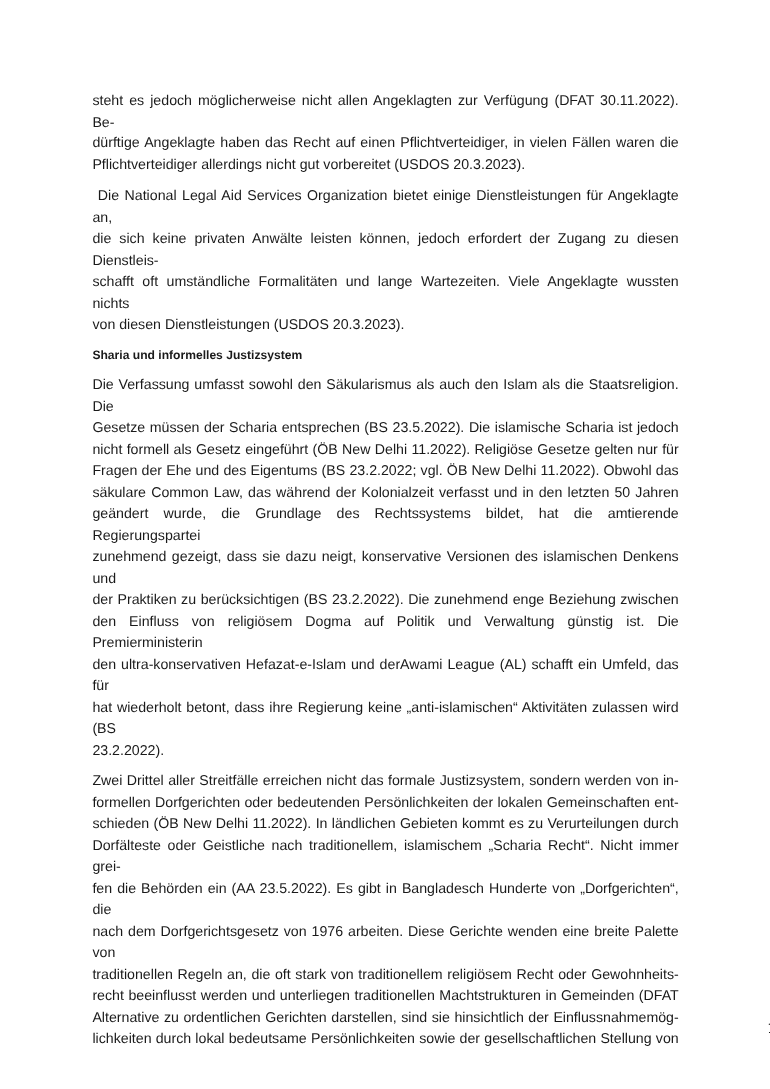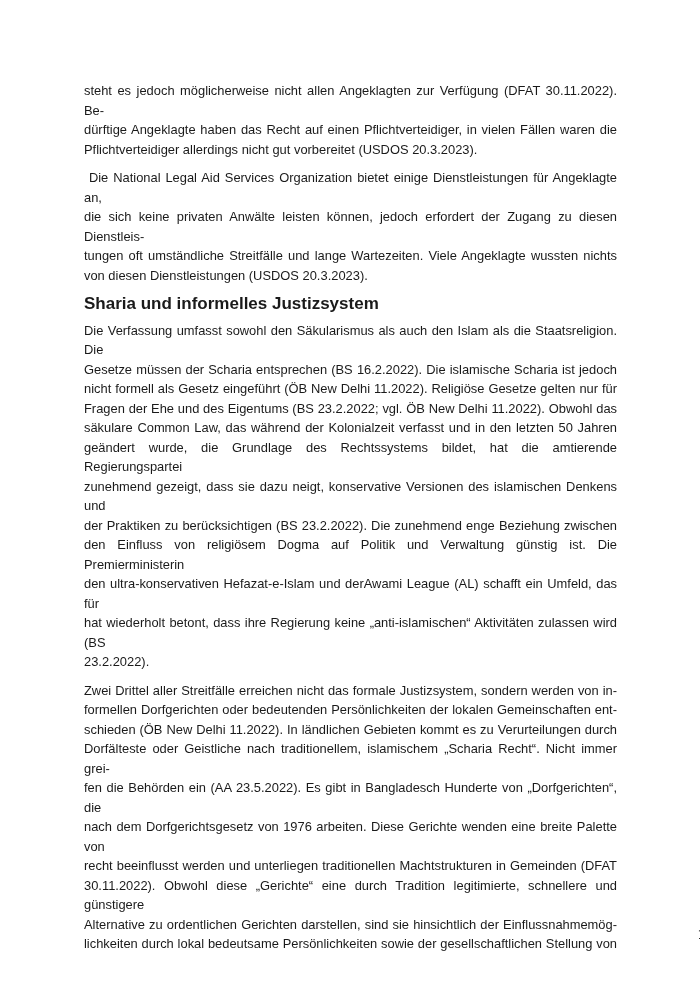--- a/index.html
+++ b/index.html
@@ -26,21 +26,21 @@
     line-height: 19.5px;
   }
   .para .line {
     text-align: justify;
     text-align-last: justify;
   }
   .para .line.last {
     text-align-last: left;
   }
   .heading {
-    font-size: 17px;
+    font-size: 11px;
     font-weight: bold;
     line-height: 19.5px;
     margin: 9px 0 7px 0;
   }
   .footer {
     position: absolute;
     left: 0; top: 928px;
     width: 700px;
     text-align: right;
     font-family: "DejaVu Sans Mono", monospace;
@@ -57,50 +57,50 @@
 
     <div class="para">
         <div class="line">steht es jedoch möglicherweise nicht allen Angeklagten zur Verfügung (DFAT 30.11.2022). Be-</div>
         <div class="line">dürftige Angeklagte haben das Recht auf einen Pflichtverteidiger, in vielen Fällen waren die</div>
         <div class="line last">Pflichtverteidiger allerdings nicht gut vorbereitet (USDOS 20.3.2023).</div>
       </div>
 
     <div class="para">
         <div class="line">&nbsp;Die National Legal Aid Services Organization bietet einige Dienstleistungen für Angeklagte an,</div>
         <div class="line">die sich keine privaten Anwälte leisten können, jedoch erfordert der Zugang zu diesen Dienstleis-</div>
-        <div class="line">tungen oft umständliche Streitfälle und lange Wartezeiten. Viele Angeklagte wussten nichts</div>
+        <div class="line">schafft oft umständliche Formalitäten und lange Wartezeiten. Viele Angeklagte wussten nichts</div>
         <div class="line last">von diesen Dienstleistungen (USDOS 20.3.2023).</div>
       </div>
 
     <div class="heading">Sharia und informelles Justizsystem</div>
 
     <div class="para">
         <div class="line">Die Verfassung umfasst sowohl den Säkularismus als auch den Islam als die Staatsreligion. Die</div>
-        <div class="line">Gesetze müssen der Scharia entsprechen (BS 16.2.2022). Die islamische Scharia ist jedoch</div>
+        <div class="line">Gesetze müssen der Scharia entsprechen (BS 23.5.2022). Die islamische Scharia ist jedoch</div>
         <div class="line">nicht formell als Gesetz eingeführt (ÖB New Delhi 11.2022). Religiöse Gesetze gelten nur für</div>
         <div class="line">Fragen der Ehe und des Eigentums (BS 23.2.2022; vgl. ÖB New Delhi 11.2022). Obwohl das</div>
         <div class="line">säkulare Common Law, das während der Kolonialzeit verfasst und in den letzten 50 Jahren</div>
         <div class="line">geändert wurde, die Grundlage des Rechtssystems bildet, hat die amtierende Regierungspartei</div>
         <div class="line">zunehmend gezeigt, dass sie dazu neigt, konservative Versionen des islamischen Denkens und</div>
         <div class="line">der Praktiken zu berücksichtigen (BS 23.2.2022). Die zunehmend enge Beziehung zwischen</div>
         <div class="line">den Einfluss von religiösem Dogma auf Politik und Verwaltung günstig ist. Die Premierministerin</div>
         <div class="line">den ultra-konservativen Hefazat-e-Islam und derAwami League (AL) schafft ein Umfeld, das für</div>
         <div class="line">hat wiederholt betont, dass ihre Regierung keine „anti-islamischen“ Aktivitäten zulassen wird (BS</div>
         <div class="line last">23.2.2022).</div>
       </div>
 
     <div class="para">
         <div class="line">Zwei Drittel aller Streitfälle erreichen nicht das formale Justizsystem, sondern werden von in-</div>
         <div class="line">formellen Dorfgerichten oder bedeutenden Persönlichkeiten der lokalen Gemeinschaften ent-</div>
         <div class="line">schieden (ÖB New Delhi 11.2022). In ländlichen Gebieten kommt es zu Verurteilungen durch</div>
         <div class="line">Dorfälteste oder Geistliche nach traditionellem, islamischem „Scharia Recht“. Nicht immer grei-</div>
         <div class="line">fen die Behörden ein (AA 23.5.2022). Es gibt in Bangladesch Hunderte von „Dorfgerichten“, die</div>
         <div class="line">nach dem Dorfgerichtsgesetz von 1976 arbeiten. Diese Gerichte wenden eine breite Palette von</div>
+        <div class="line">traditionellen Regeln an, die oft stark von traditionellem religiösem Recht oder Gewohnheits-</div>
         <div class="line">recht beeinflusst werden und unterliegen traditionellen Machtstrukturen in Gemeinden (DFAT</div>
-        <div class="line">30.11.2022). Obwohl diese „Gerichte“ eine durch Tradition legitimierte, schnellere und günstigere</div>
         <div class="line">Alternative zu ordentlichen Gerichten darstellen, sind sie hinsichtlich der Einflussnahmemög-</div>
         <div class="line">lichkeiten durch lokal bedeutsame Persönlichkeiten sowie der gesellschaftlichen Stellung von</div>
       </div>
 
   </div>
 
   <div class="footer">13</div>
 </div>
 
 </body></html>

